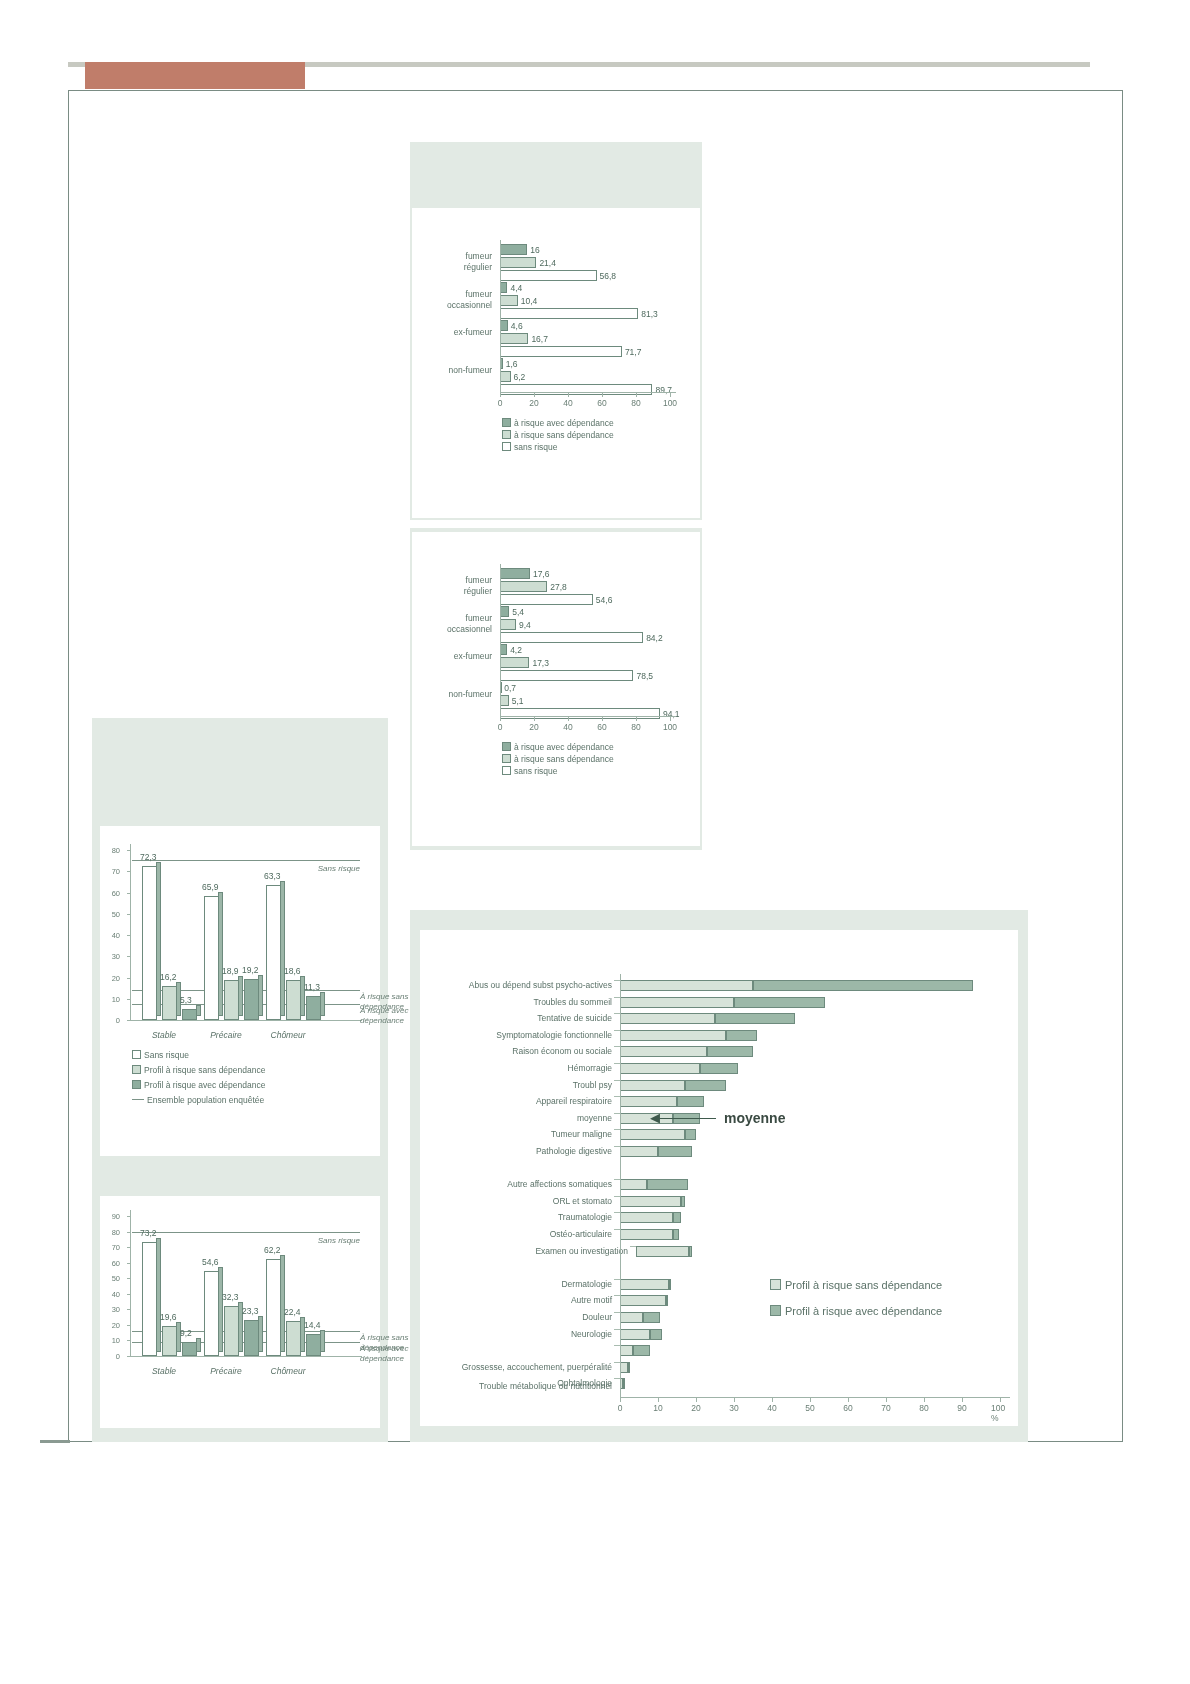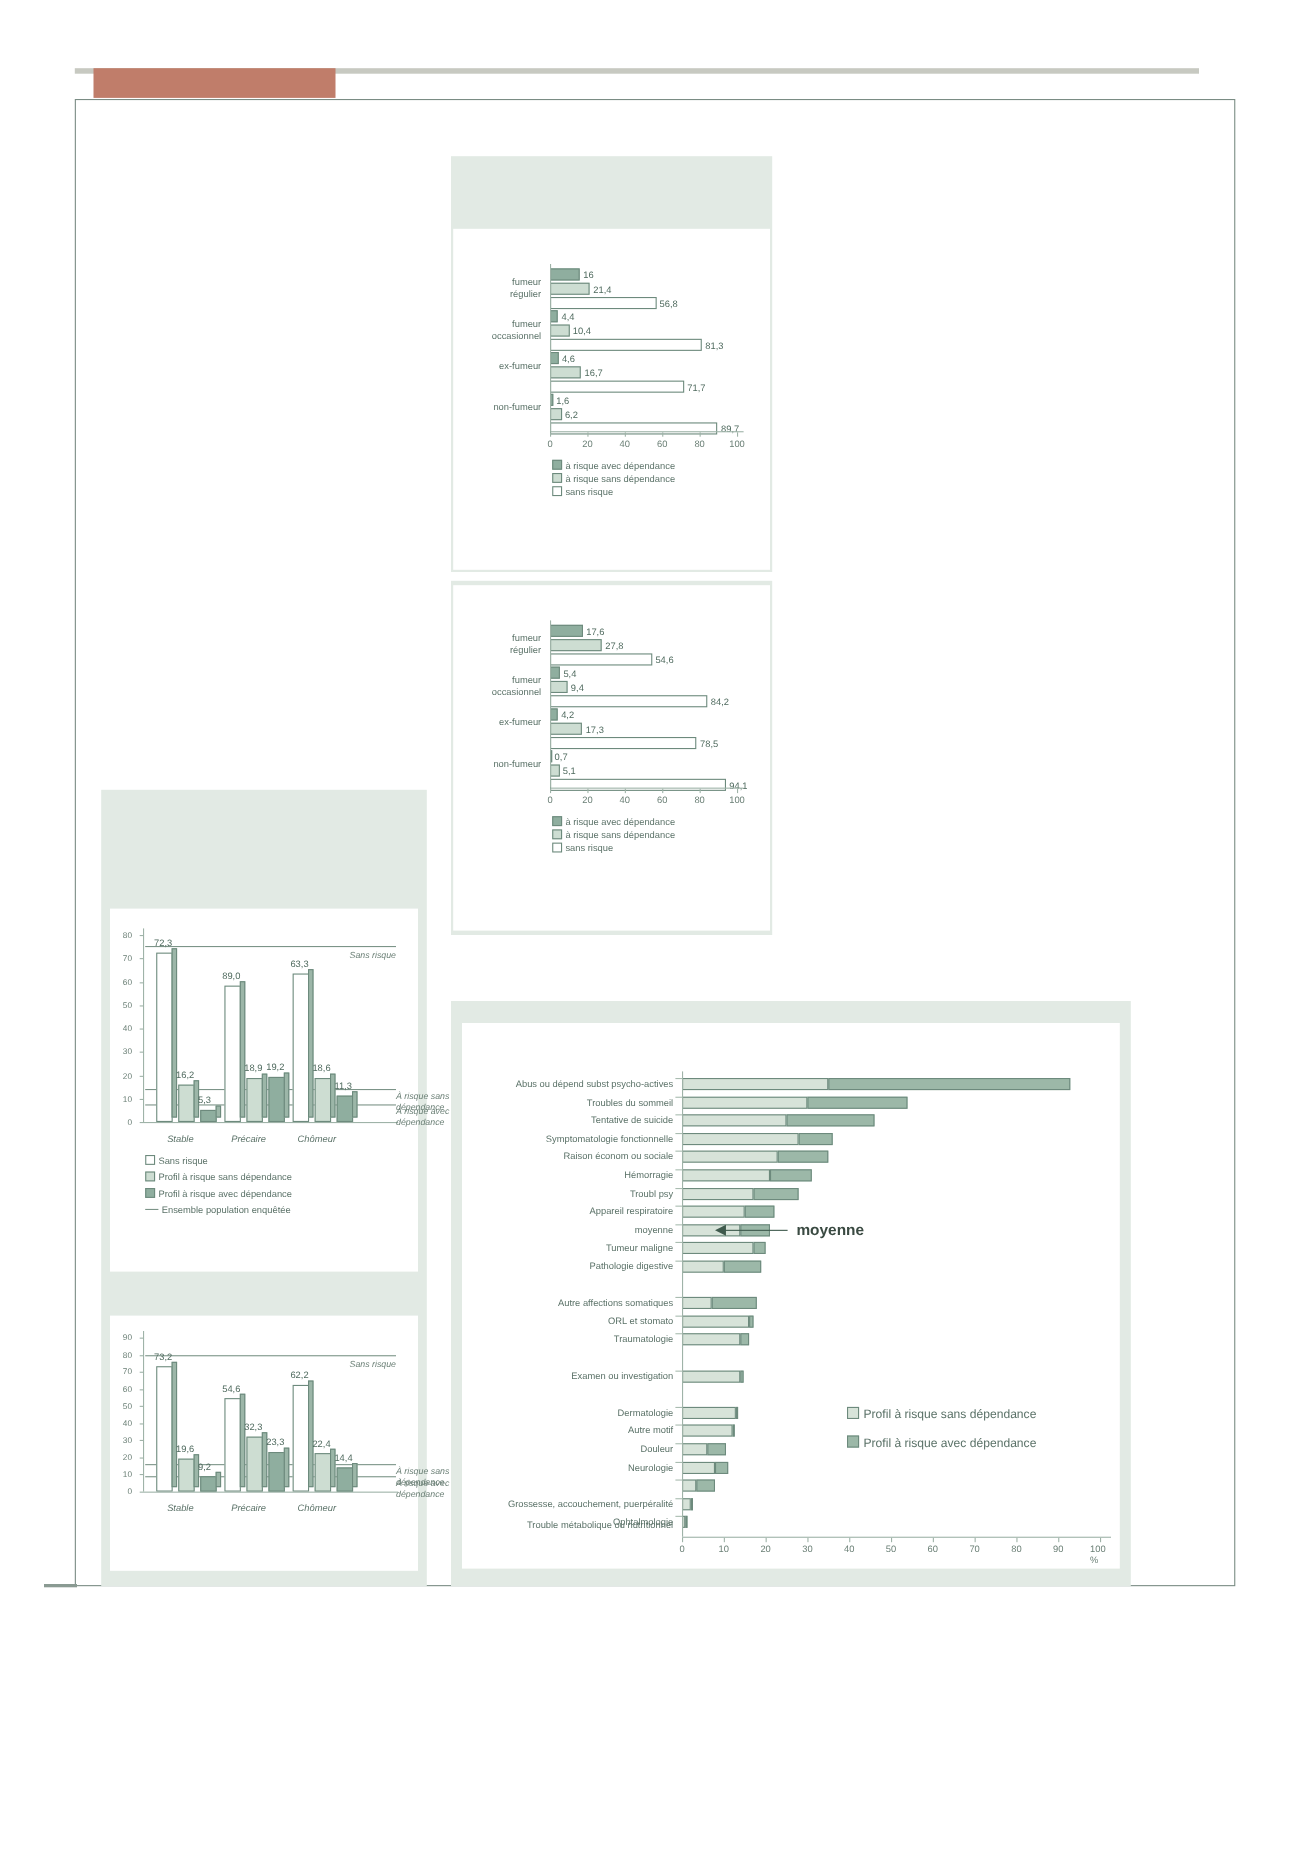--- a/index.html
+++ b/index.html
@@ -227,21 +227,21 @@
         <div class="vallab" style="position:absolute;left:40px;top:26.36250000000001px;">72,3</div>
         <div class="col nodep" style="left:62px;top:159.575px;width:15px;height:34.425px;"></div>
         <div class="colside" style="left:76px;top:155.575px;height:34.425px;"></div>
         <div class="vallab" style="position:absolute;left:60px;top:145.575px;">16,2</div>
         <div class="col dep" style="left:82px;top:182.7375px;width:15px;height:11.262500000000001px;"></div>
         <div class="colside" style="left:96px;top:178.7375px;height:11.262500000000001px;"></div>
         <div class="vallab" style="position:absolute;left:80px;top:168.7375px;">5,3</div>
         <div class="xname" style="left:36px;top:204px;">Stable</div>
         <div class="col sans" style="left:104px;top:69.68750000000001px;width:15px;height:124.31249999999999px;"></div>
         <div class="colside" style="left:118px;top:65.68750000000001px;height:124.31249999999999px;"></div>
-        <div class="vallab" style="position:absolute;left:102px;top:55.687500000000014px;">89,0</div>
+        <div class="vallab" style="position:absolute;left:102px;top:55.687500000000014px;">65,9</div>
         <div class="col nodep" style="left:124px;top:153.8375px;width:15px;height:40.1625px;"></div>
         <div class="colside" style="left:138px;top:149.8375px;height:40.1625px;"></div>
         <div class="vallab" style="position:absolute;left:122px;top:139.8375px;">18,9</div>
         <div class="col dep" style="left:144px;top:153.2px;width:15px;height:40.8px;"></div>
         <div class="colside" style="left:158px;top:149.2px;height:40.8px;"></div>
         <div class="vallab" style="position:absolute;left:142px;top:139.2px;">19,2</div>
         <div class="xname" style="left:98px;top:204px;">Précaire</div>
         <div class="col sans" style="left:166px;top:59.48750000000001px;width:15px;height:134.5125px;"></div>
         <div class="colside" style="left:180px;top:55.48750000000001px;height:134.5125px;"></div>
         <div class="vallab" style="position:absolute;left:164px;top:45.48750000000001px;">63,3</div>
@@ -402,21 +402,27 @@
           <div class="rank-seg seg-nodep" style="left:200px;width:60.800000000000004px;"></div>
           <div class="rank-seg seg-dep" style="left:260.8px;width:3.8000000000000003px;"></div>
           <div style="position:absolute;left:194px;top:2px;width:6px;height:1px;background:#a9bcb0;"></div>
         </div>
         <div class="rank-row" style="top:280.40000000000003px;">
           <div class="rank-name" style="right:406px;">Traumatologie</div>
           <div class="rank-seg seg-nodep" style="left:200px;width:53.2px;"></div>
           <div class="rank-seg seg-dep" style="left:253.2px;width:7.6000000000000005px;"></div>
           <div style="position:absolute;left:194px;top:2px;width:6px;height:1px;background:#a9bcb0;"></div>
         </div>
-        <div class="rank-row" style="top:313.6px;">
+        <div class="rank-row" style="top:297px;">
+          <div class="rank-name" style="right:406px;">Ostéo-articulaire</div>
+          <div class="rank-seg seg-nodep" style="left:200px;width:53.2px;"></div>
+          <div class="rank-seg seg-dep" style="left:253.2px;width:5.7px;"></div>
+          <div style="position:absolute;left:194px;top:2px;width:6px;height:1px;background:#a9bcb0;"></div>
+        </div>
+        <div class="rank-row" style="top:313.6px;margin-left:16px;">
           <div class="rank-name" style="right:406px;">Examen ou investigation</div>
           <div class="rank-seg seg-nodep" style="left:200px;width:53.2px;"></div>
           <div class="rank-seg seg-dep" style="left:253.2px;width:3.04px;"></div>
           <div style="position:absolute;left:194px;top:2px;width:6px;height:1px;background:#a9bcb0;"></div>
         </div>
         <div class="rank-row" style="top:346.8px;">
           <div class="rank-name" style="right:406px;">Dermatologie</div>
           <div class="rank-seg seg-nodep" style="left:200px;width:49.4px;"></div>
           <div class="rank-seg seg-dep" style="left:249.4px;width:2px;"></div>
           <div style="position:absolute;left:194px;top:2px;width:6px;height:1px;background:#a9bcb0;"></div>

